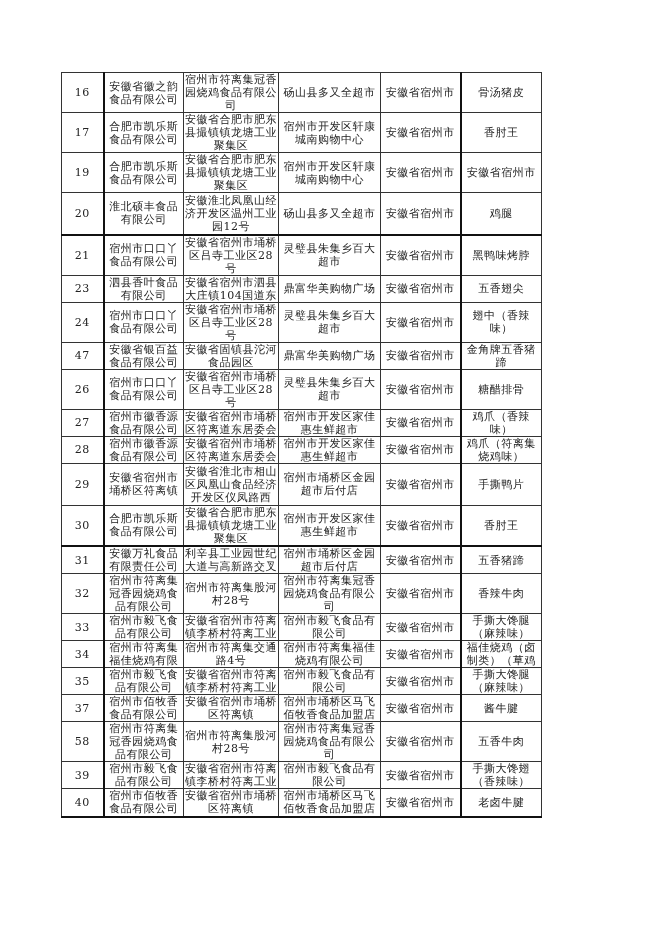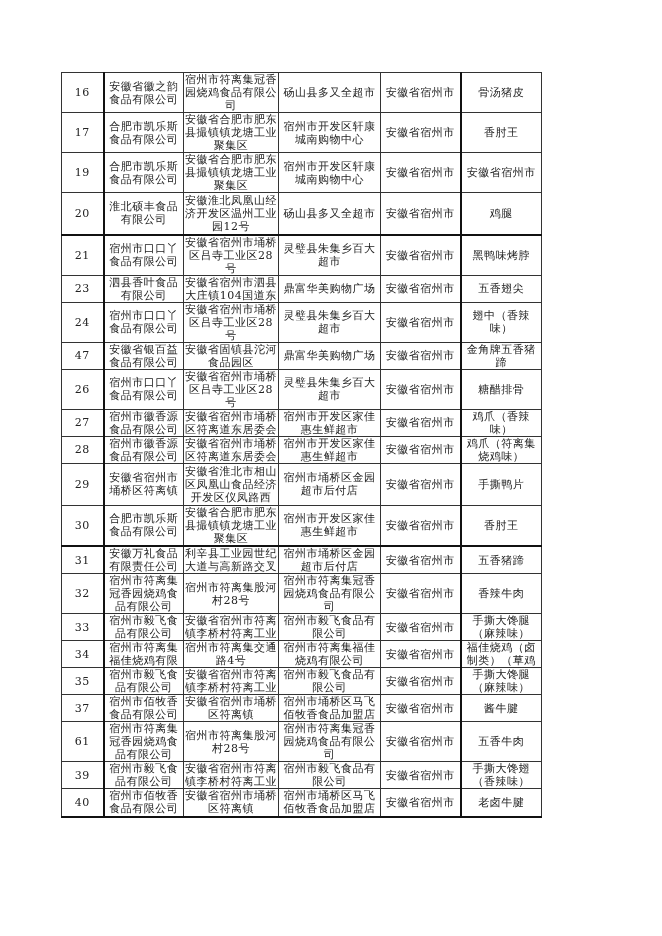--- a/index.html
+++ b/index.html
@@ -183,21 +183,21 @@
       </tr>
       <tr style="height: 26px;">
         <td class="c-no">37</td>
         <td class="c-producer">宿州市佰牧香食品有限公司</td>
         <td class="c-addr">安徽省宿州市埇桥区符离镇</td>
         <td class="c-unit">宿州市埇桥区马飞佰牧香食品加盟店</td>
         <td class="c-region">安徽省宿州市</td>
         <td class="c-product">酱牛腱</td>
       </tr>
       <tr style="height: 40px;">
-        <td class="c-no">61</td>
+        <td class="c-no">58</td>
         <td class="c-producer">宿州市符离集冠香园烧鸡食品有限公司</td>
         <td class="c-addr">宿州市符离集股河村28号</td>
         <td class="c-unit">宿州市符离集冠香园烧鸡食品有限公司</td>
         <td class="c-region">安徽省宿州市</td>
         <td class="c-product">五香牛肉</td>
       </tr>
       <tr style="height: 27px;">
         <td class="c-no">39</td>
         <td class="c-producer">宿州市毅飞食品有限公司</td>
         <td class="c-addr">安徽省宿州市符离镇李桥村符离工业</td>

